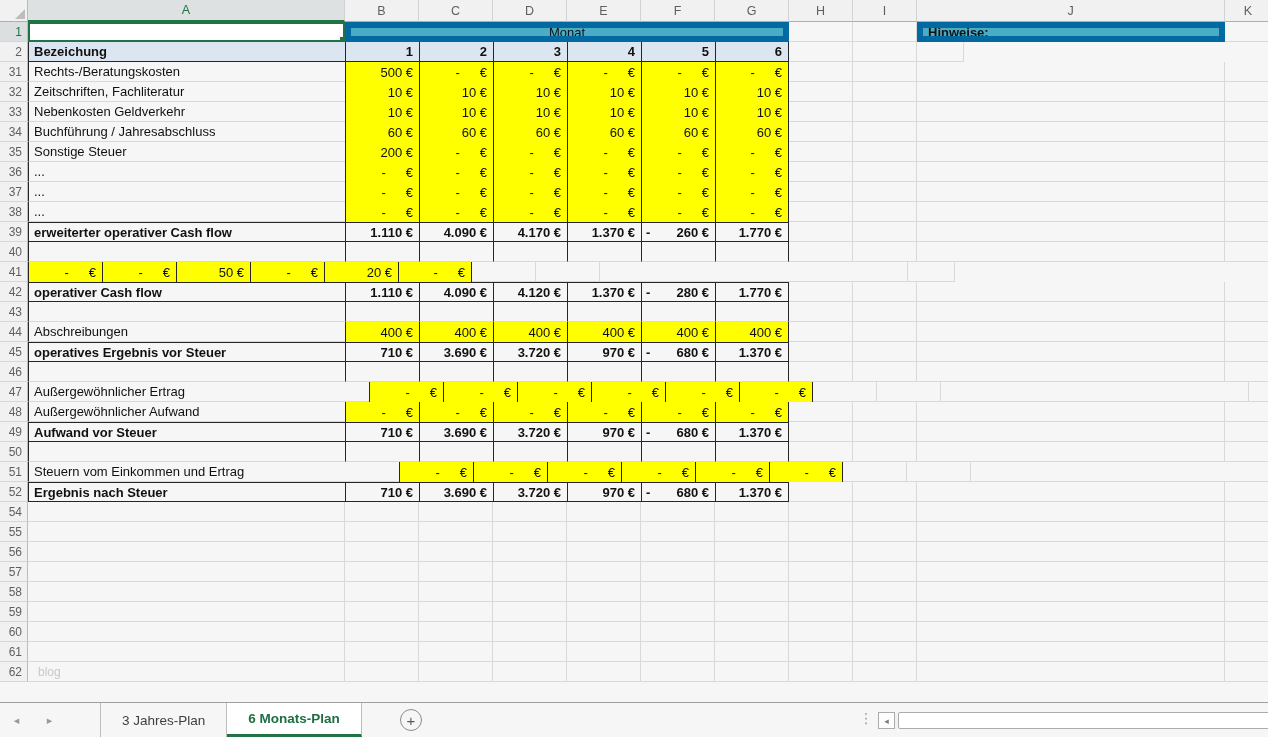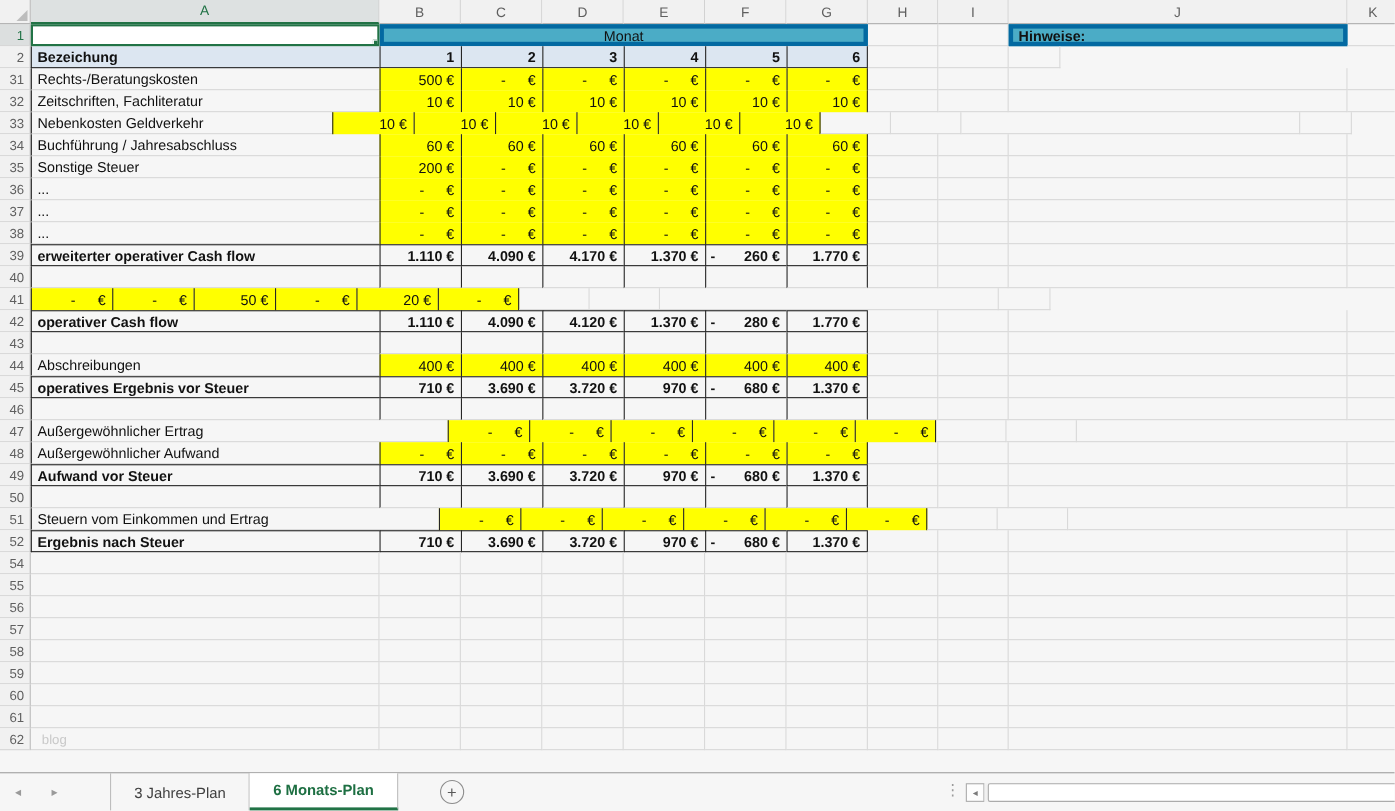--- a/index.html
+++ b/index.html
@@ -35,21 +35,21 @@
   .center { justify-content:center; }
   .yellow { background:#ffff00; }
   .teal { background:#4bacc6; }
   .blu { background:#dce6f1; }
   .bl  { border-left:1px solid #262626; }
   .br  { border-right:1px solid #262626; }
   .nr  { border-right:none; }
   .bt  { border-top:1px solid #262626; }
   .bbk { border-bottom:1px solid #262626; }
   .nb  { border-bottom:none; }
-  .bAll { border:4px solid #0369a1;text-align:center; }
+  .bAll { border:6px solid #0369a1;text-align:center; }
   .jb2 { border-left:1px solid #262626; border-right:1px solid #262626; border-bottom:1px solid #262626; }
   .gap-e { margin-left:20px; }
   .wm { color:#c9c9c9; font-size:12px; padding-left:10px; }
 
   .a1sel { position:relative; background:#fff; border:2px solid #217346; }
   .a1sel .fill-handle { position:absolute; right:-2px; bottom:-2px; width:6px; height:6px;
                         background:#217346; border:1px solid #f6f6f6; }
 
   
   #tabbar { position:absolute; left:0; top:702px; width:1268px; height:35px;
@@ -170,21 +170,21 @@
         <div class="c v bl br yellow nb" style="width: 74px;"><span>10 €</span></div>
         <div class="c" style="width: 64px;"></div>
         <div class="c" style="width: 64px;"></div>
         <div class="c" style="width: 308px;"></div>
         <div class="c" style="width: 47px;"></div>
       </div>
       <div class="row">
         <div class="gut">
           <span>33</span>
         </div>
-        <div class="c lbl bl nr" style="width: 274px;"><span>Nebenkosten Geldverkehr</span></div>
+        <div class="c lbl bl nr" style="width: 317px;"><span>Nebenkosten Geldverkehr</span></div>
         <div class="c v bl nr yellow nb" style="width: 74px;"><span>10 €</span></div>
         <div class="c v bl nr yellow nb" style="width: 74px;"><span>10 €</span></div>
         <div class="c v bl nr yellow nb" style="width: 74px;"><span>10 €</span></div>
         <div class="c v bl nr yellow nb" style="width: 74px;"><span>10 €</span></div>
         <div class="c v bl nr yellow nb" style="width: 74px;"><span>10 €</span></div>
         <div class="c v bl br yellow nb" style="width: 74px;"><span>10 €</span></div>
         <div class="c" style="width: 64px;"></div>
         <div class="c" style="width: 64px;"></div>
         <div class="c" style="width: 308px;"></div>
         <div class="c" style="width: 47px;"></div>
@@ -393,21 +393,21 @@
         <div class="c v bl br" style="width: 74px;"></div>
         <div class="c" style="width: 64px;"></div>
         <div class="c" style="width: 64px;"></div>
         <div class="c" style="width: 308px;"></div>
         <div class="c" style="width: 47px;"></div>
       </div>
       <div class="row">
         <div class="gut">
           <span>47</span>
         </div>
-        <div class="c lbl bl nr" style="width: 379px;"><span>Außergewöhnlicher Ertrag</span></div>
+        <div class="c lbl bl nr" style="width: 341px;"><span>Außergewöhnlicher Ertrag</span></div>
         <div class="c v bl nr yellow nb" style="width: 74px;"><span>-</span><span class="gap-e">€</span></div>
         <div class="c v bl nr yellow nb" style="width: 74px;"><span>-</span><span class="gap-e">€</span></div>
         <div class="c v bl nr yellow nb" style="width: 74px;"><span>-</span><span class="gap-e">€</span></div>
         <div class="c v bl nr yellow nb" style="width: 74px;"><span>-</span><span class="gap-e">€</span></div>
         <div class="c v bl nr yellow nb" style="width: 74px;"><span>-</span><span class="gap-e">€</span></div>
         <div class="c v bl br yellow nb" style="width: 74px;"><span>-</span><span class="gap-e">€</span></div>
         <div class="c" style="width: 64px;"></div>
         <div class="c" style="width: 64px;"></div>
         <div class="c" style="width: 308px;"></div>
         <div class="c" style="width: 47px;"></div>

